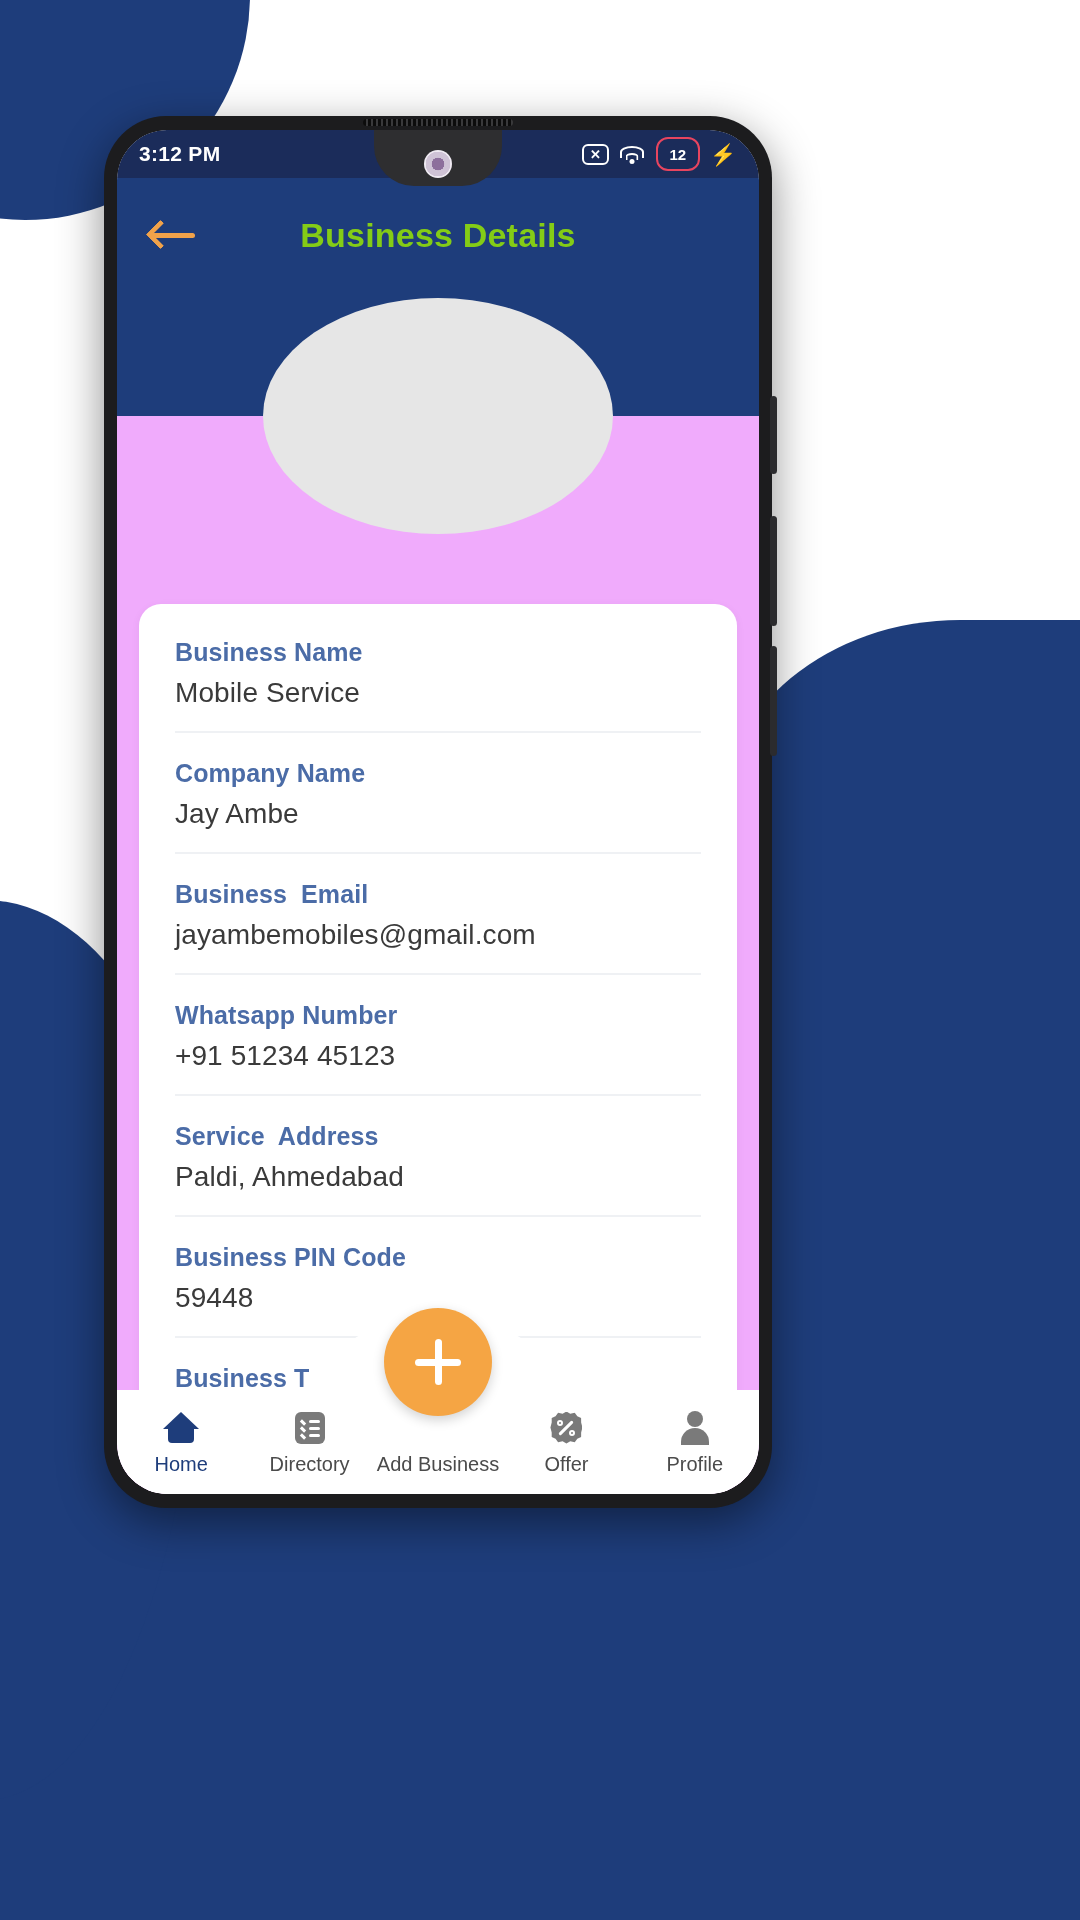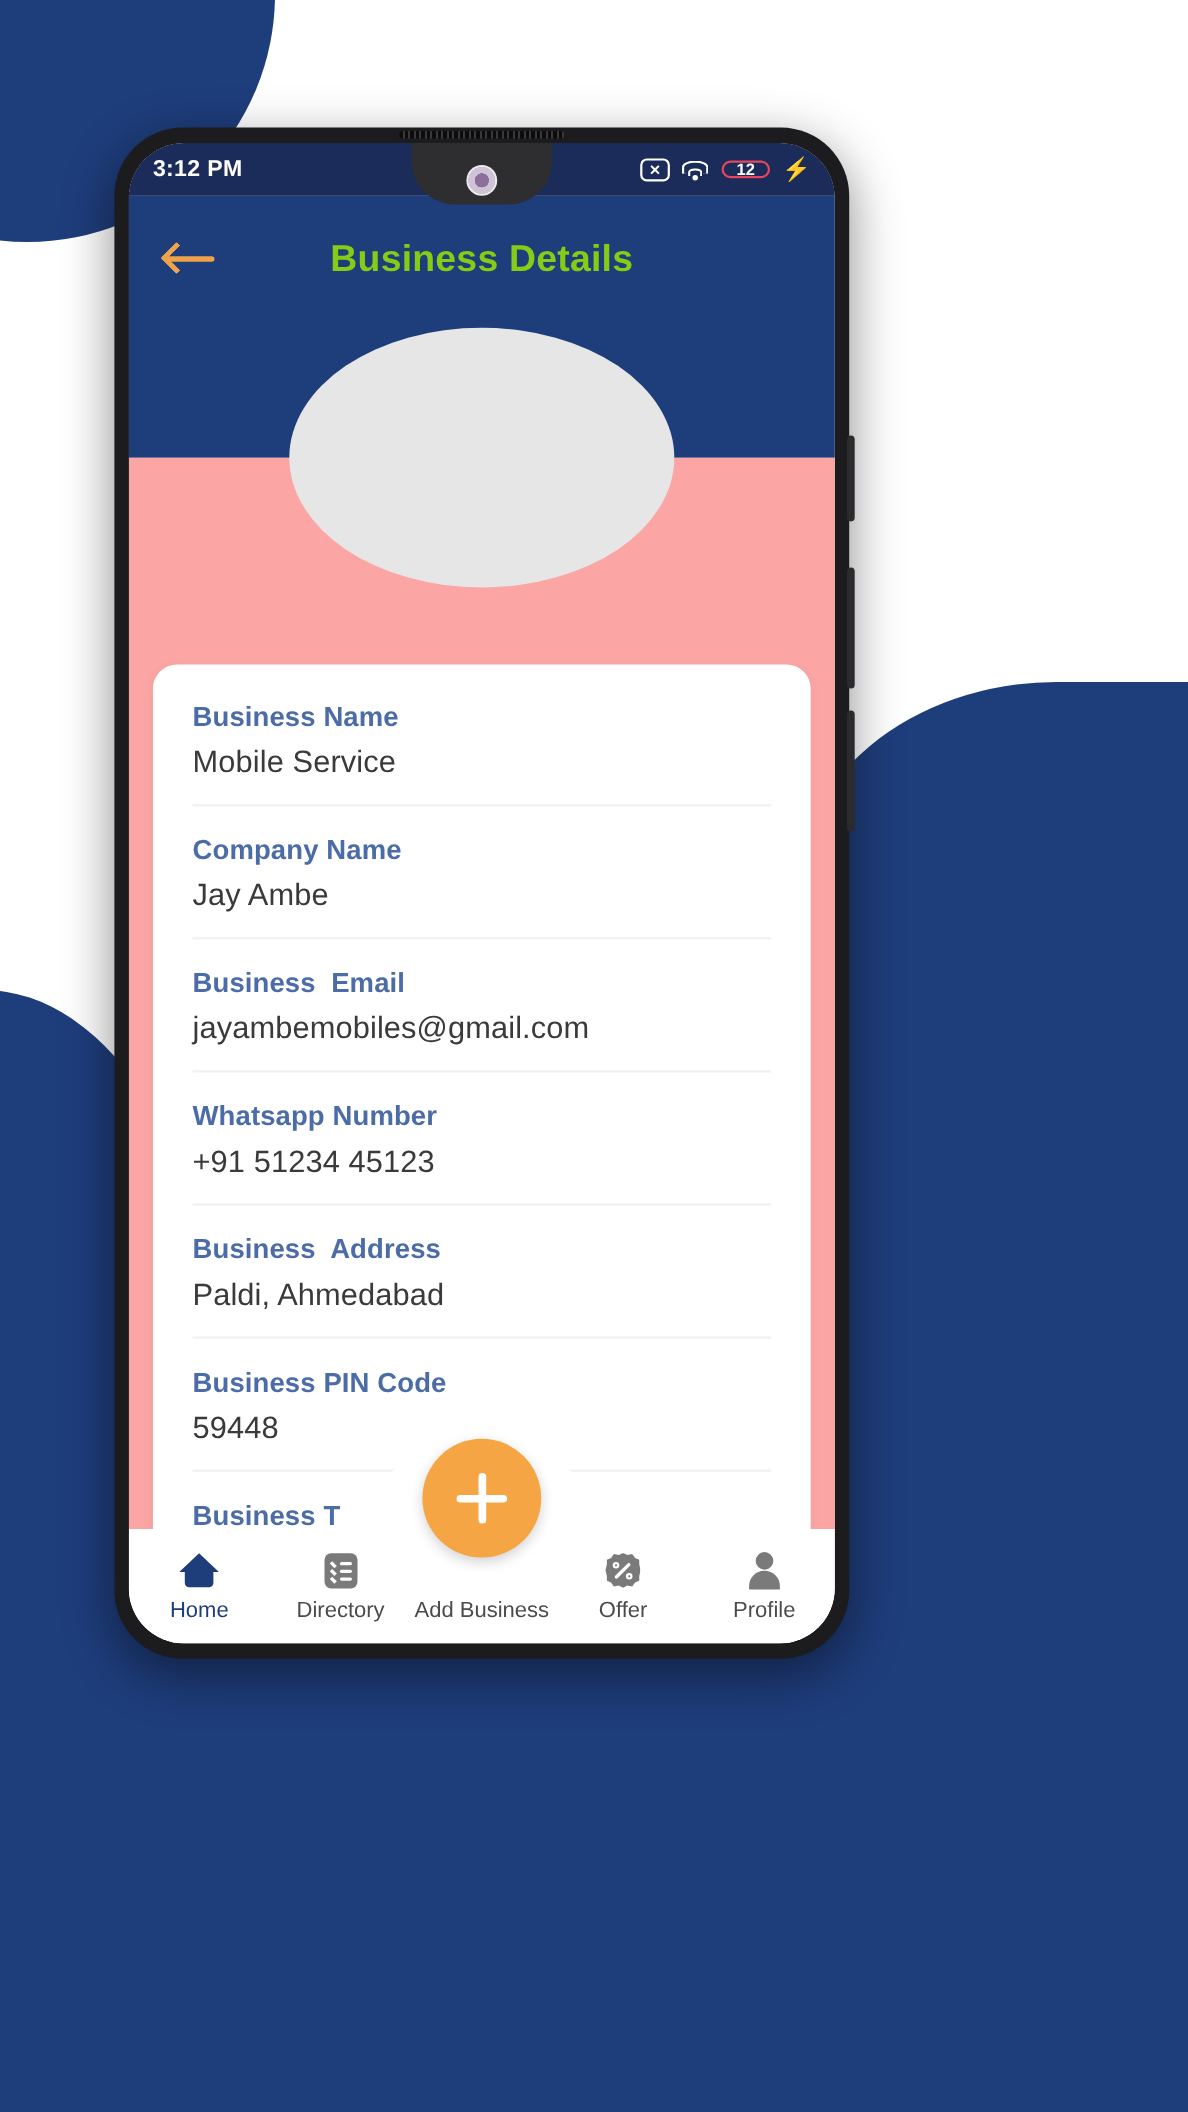--- a/index.html
+++ b/index.html
@@ -110,21 +110,21 @@
     border:2.4px solid #fff; border-bottom:none;
     border-top-left-radius:50%; border-top-right-radius:50%;
     display:block;
   }
   .ic-wifi i.w1{ width:24px; height:12px; bottom:6px; }
   .ic-wifi i.w2{ width:13px; height:7px; bottom:4px; }
   .ic-wifi i.w3{
     width:5px; height:5px; border-radius:50%; background:#fff; border:none; bottom:0;
   }
   .ic-batt{
-    min-width:44px; height:16px; border:2.5px solid #e8455f; border-radius:12px;
+    min-width:44px; height:34px; border:2.5px solid #e8455f; border-radius:12px;
     color:#fff; font-size:15px; font-weight:bold;
     display:flex; align-items:center; justify-content:center; padding:0 5px;
   }
   .ic-bolt{ color:#fff; font-size:21px; line-height:1; }
 
   
   .app-header{
     position:relative; background:#1e3d7b;
     height:238px; z-index:10;
   }
@@ -152,21 +152,21 @@
   
   .header-dip{
     position:absolute; left:50%; transform:translateX(-50%);
     bottom:-118px; width:350px; height:236px;
     background:#e6e6e6; border-radius:50%;
     z-index:11;
   }
 
   
   .body-area{
-    position:relative; background:#fca5a5;
+    position:relative; background:#f0abfc;
     height:1078px; z-index:9;
   }
   .avatar{
     position:absolute; left:50%; transform:translateX(-50%);
     top:-110px; width:188px; height:188px; border-radius:50%;
     border:7px solid #ffffff; overflow:hidden; z-index:14;
     box-shadow:0 3px 10px rgba(0,0,0,.12);
   }
   .avatar .photo{
     width:100%; height:100%;
@@ -367,21 +367,21 @@
           </div>
           <div class="field">
             <div class="f-label">Business  Email</div>
             <div class="f-value">jayambemobiles@gmail.com</div>
           </div>
           <div class="field">
             <div class="f-label">Whatsapp Number</div>
             <div class="f-value">+91 51234 45123</div>
           </div>
           <div class="field">
-            <div class="f-label">Business  Address</div>
+            <div class="f-label">Service  Address</div>
             <div class="f-value">Paldi, Ahmedabad</div>
           </div>
           <div class="field">
             <div class="f-label">Business PIN Code</div>
             <div class="f-value">59448</div>
           </div>
           <div class="field">
             <div class="f-label">Business T</div>
           </div>
         </div>

